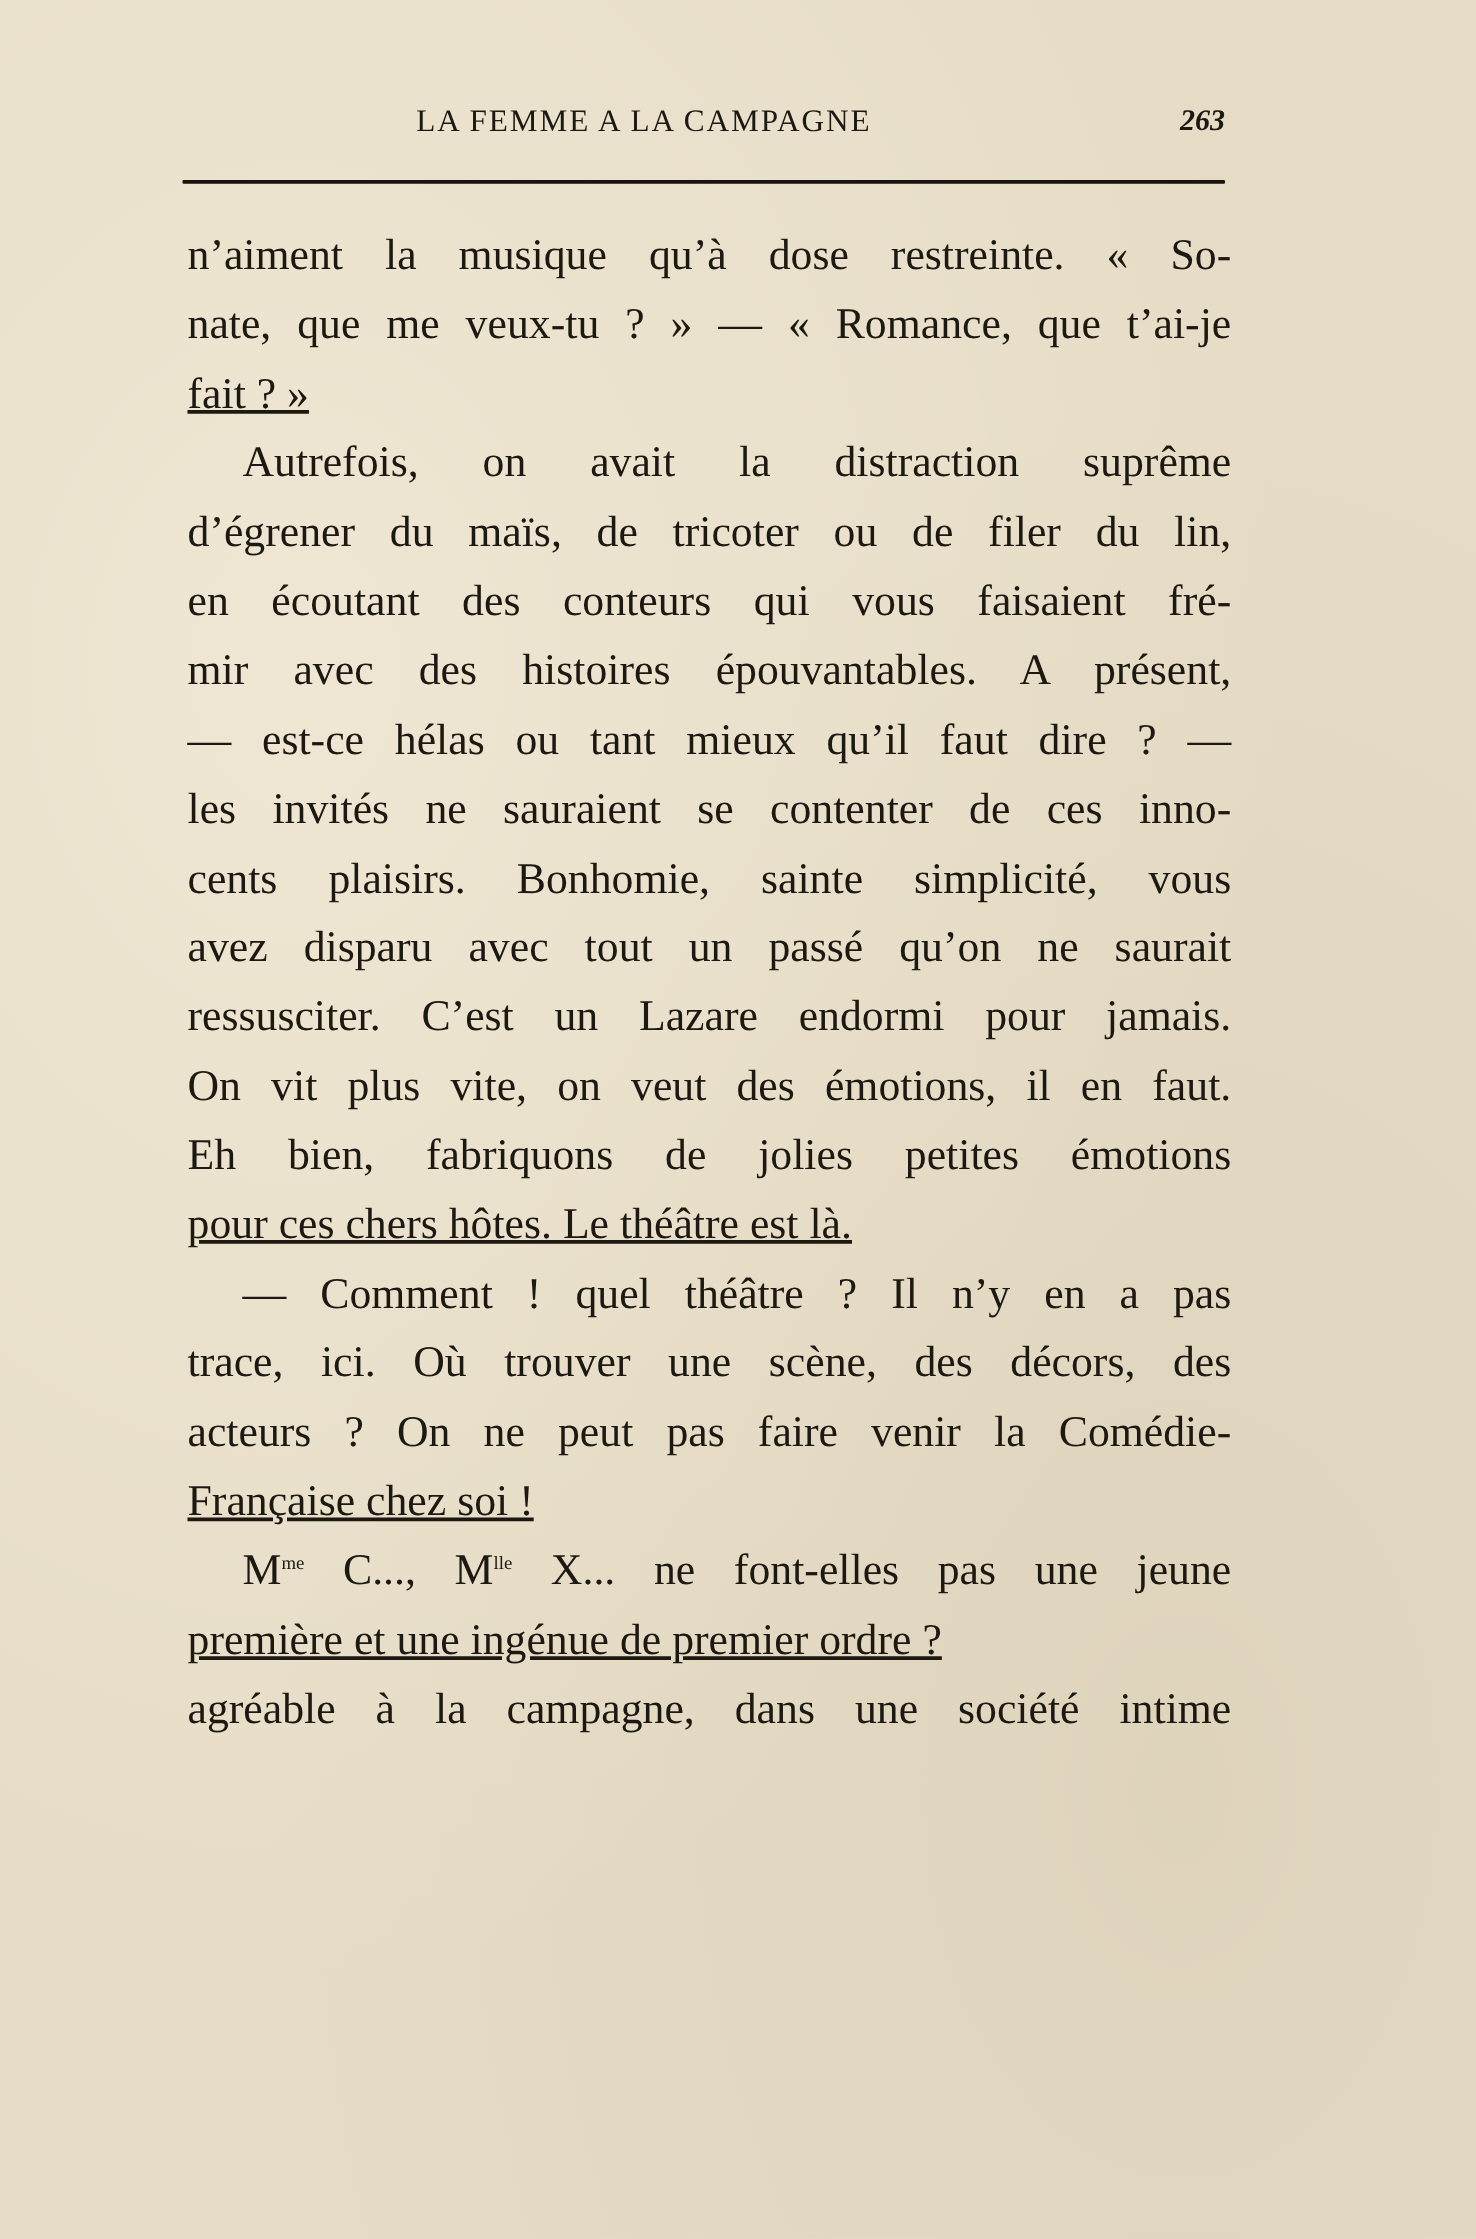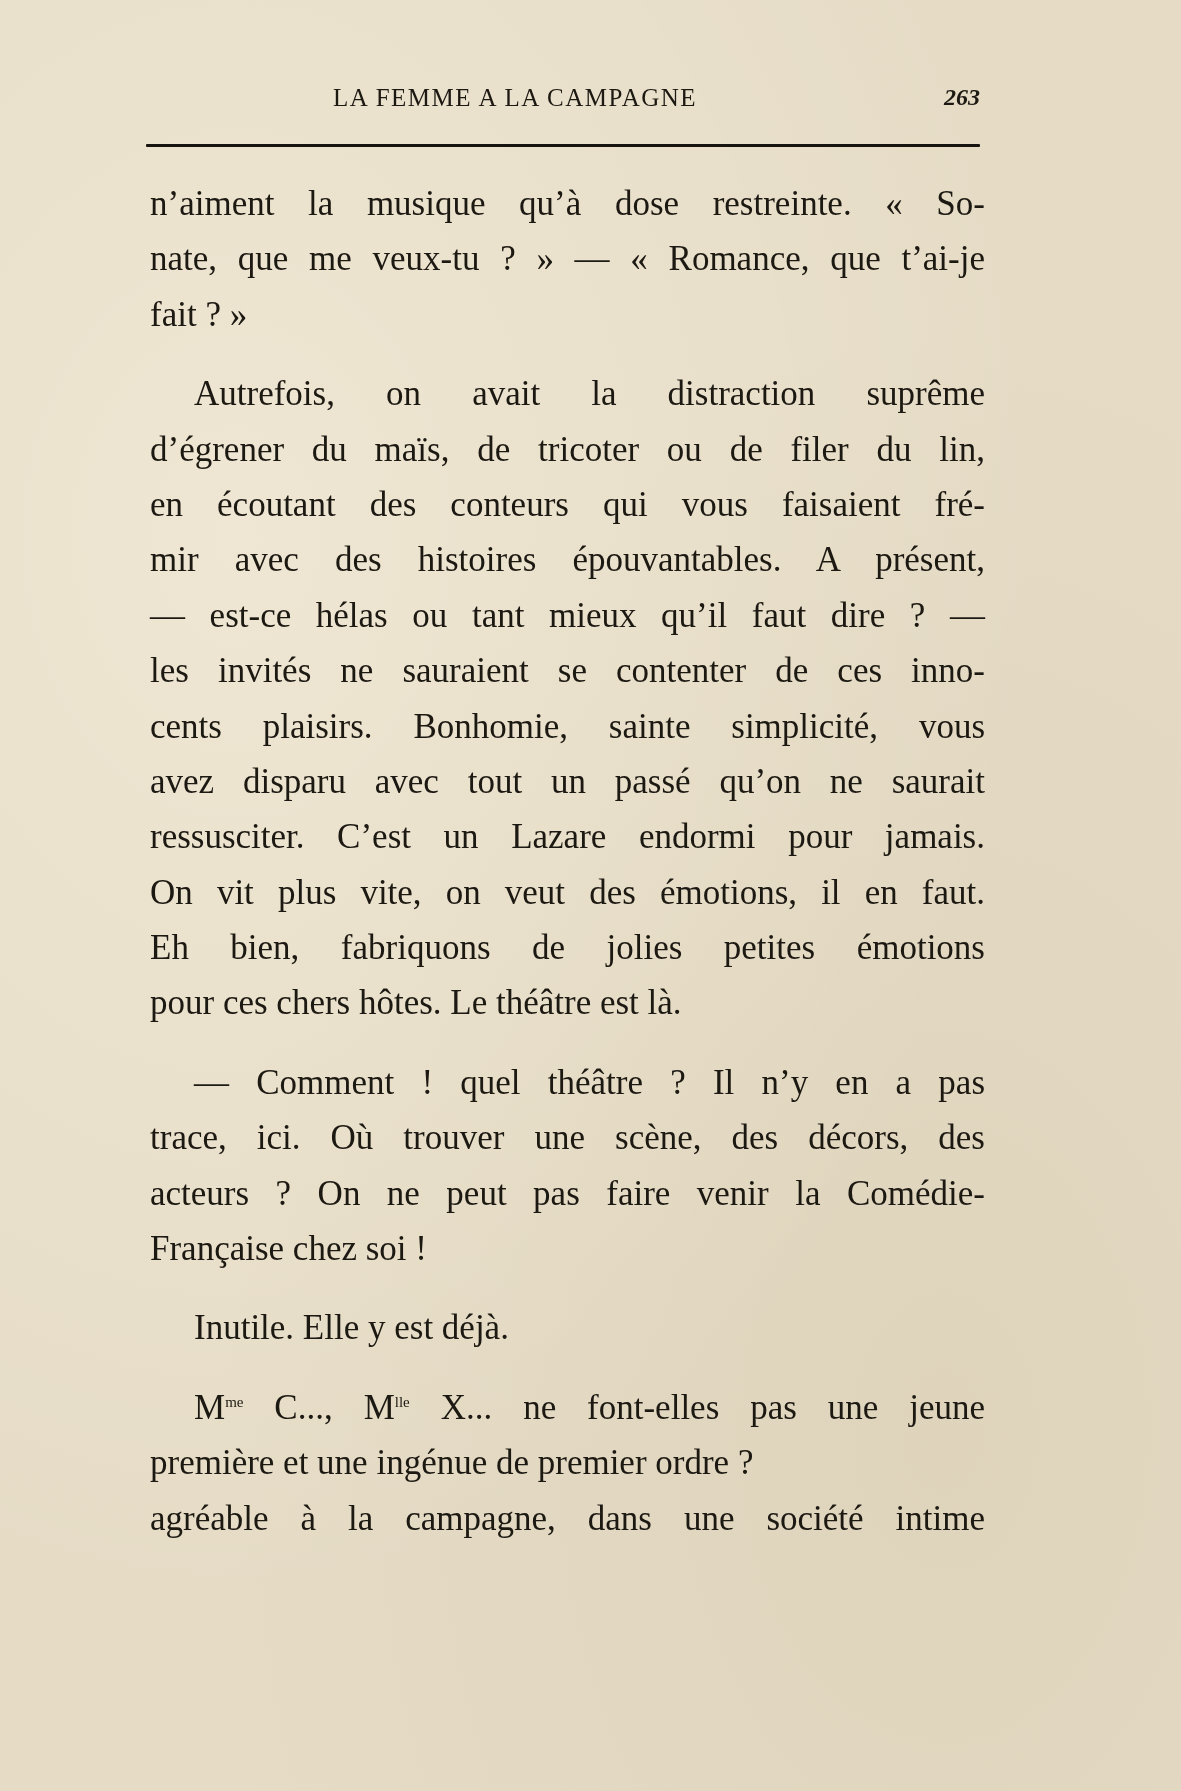--- a/index.html
+++ b/index.html
@@ -26,22 +26,22 @@
     }
     .rule {
       position: absolute; left: 146px; top: 144px; width: 834px; height: 3px;
       background: #17130e; border-radius: 1px;
     }
     .body-text {
       position: absolute; left: 150px; top: 176px; width: 835px;
       font-size: 35px; line-height: 55.4px;
     }
     .line { display: block; white-space: nowrap; text-align: justify; text-align-last: justify; height: 55.4px; }
-    .line.last { text-align-last: left; }
-    .line.indent { padding-left: 44px; margin-top: 24px; }
+    .line.last { text-align-last: left; text-decoration: underline; }
+    .line.indent { padding-left: 44px; }
     sup { font-size: 15px; vertical-align: 12px; line-height: 0; }
   </style>
 </head>
 <body>
 
 <div class="page">
   <div class="header">
     <span class="running-title">LA FEMME A LA CAMPAGNE</span>
     <span class="page-number">263</span>
   </div>
@@ -60,18 +60,17 @@
     <span class="line">cents plaisirs. Bonhomie, sainte simplicité, vous</span>
     <span class="line">avez disparu avec tout un passé qu’on ne saurait</span>
     <span class="line">ressusciter. C’est un Lazare endormi pour jamais.</span>
     <span class="line">On vit plus vite, on veut des émotions, il en faut.</span>
     <span class="line">Eh bien, fabriquons de jolies petites émotions</span>
     <span class="line last">pour ces chers hôtes. Le théâtre est là.</span>
     <span class="line indent">— Comment ! quel théâtre ? Il n’y en a pas</span>
     <span class="line">trace, ici. Où trouver une scène, des décors, des</span>
     <span class="line">acteurs ? On ne peut pas faire venir la Comédie-</span>
     <span class="line last">Française chez soi !</span>
-    <span class="line indent last">Inutile. Elle y est déjà.</span>
     <span class="line indent"><span>M</span><sup>me</sup><span> C..., M</span><sup>lle</sup><span> X... ne font-elles pas une jeune</span></span>
     <span class="line last">première et une ingénue de premier ordre ?</span>
     <span class="line">agréable à la campagne, dans une société intime</span>
   </div>
 </div>
 
 </body></html>

